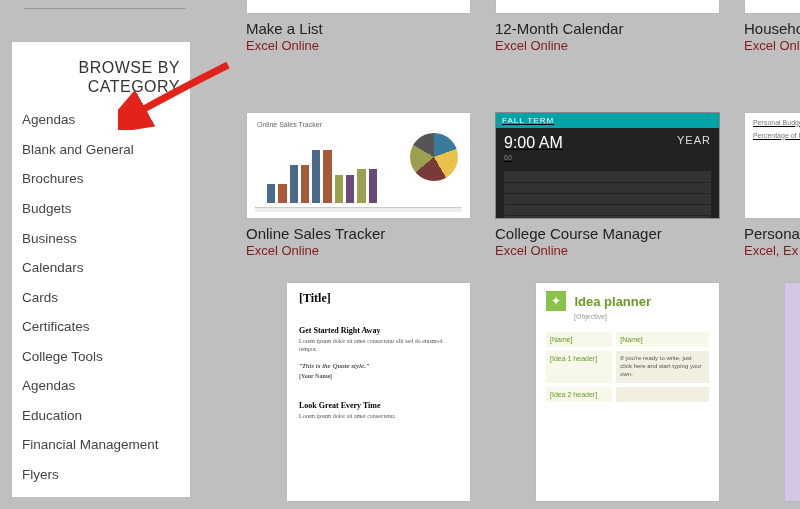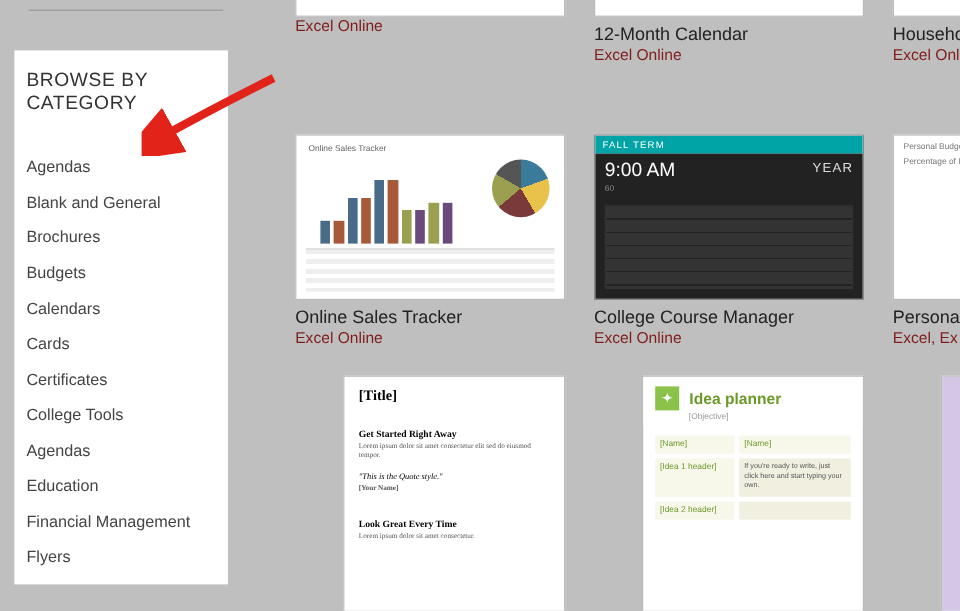--- a/index.html
+++ b/index.html
@@ -17,22 +17,23 @@
     top: 42px;
     width: 178px;
     background: #ffffff;
     padding: 16px 10px 8px 10px;
   }
   .sidebar-heading {
     font-size: 16px;
     font-weight: 400;
     color: #333;
     letter-spacing: 0.5px;
-    margin-bottom: 28px;
+    margin-bottom: 9px;
     line-height: 1.2;
+    text-align: right;
   }
   .cat-list { list-style: none; }
   .cat-list li {
     font-size: 13.5px;
     color: #444;
     padding: 6px 0;
     cursor: pointer;
     line-height: 1.3;
   }
   .hr-top {
@@ -56,21 +57,22 @@
   .card { width: 225px; }
   .thumb {
     width: 225px;
     height: 126px;
     background: #fff;
     border: 1px solid #bbb;
     overflow: hidden;
     position: relative;
   }
   .thumb-lg {
-    height: 138px;
+    height: 107px;
+    text-decoration: underline;
   }
   .card-title {
     font-size: 15px;
     color: #222;
     margin-top: 6px;
     line-height: 1.2;
     white-space: nowrap;
     overflow: hidden;
   }
   .card-sub {
@@ -152,35 +154,37 @@
 
 <hr class="hr-top">
 
 <aside class="sidebar">
   <h3 class="sidebar-heading">BROWSE BY CATEGORY</h3>
   <ul class="cat-list">
     <li>Agendas</li>
     <li>Blank and General</li>
     <li>Brochures</li>
     <li>Budgets</li>
+    <li>Business</li>
     <li>Calendars</li>
     <li>Cards</li>
     <li>Certificates</li>
     <li>College Tools</li>
     <li>Agendas</li>
     <li>Education</li>
     <li>Financial Management</li>
     <li>Flyers</li>
   </ul>
 </aside>
 
 <div class="grid">
 
   <div class="card">
     <div class="thumb"></div>
+    <div class="card-title">Make a List</div>
     <div class="card-sub">Excel Online</div>
   </div>
   <div class="card">
     <div class="thumb"></div>
     <div class="card-title">12-Month Calendar</div>
     <div class="card-sub">Excel Online</div>
   </div>
   <div class="card">
     <div class="thumb"></div>
     <div class="card-title">Househo</div>

